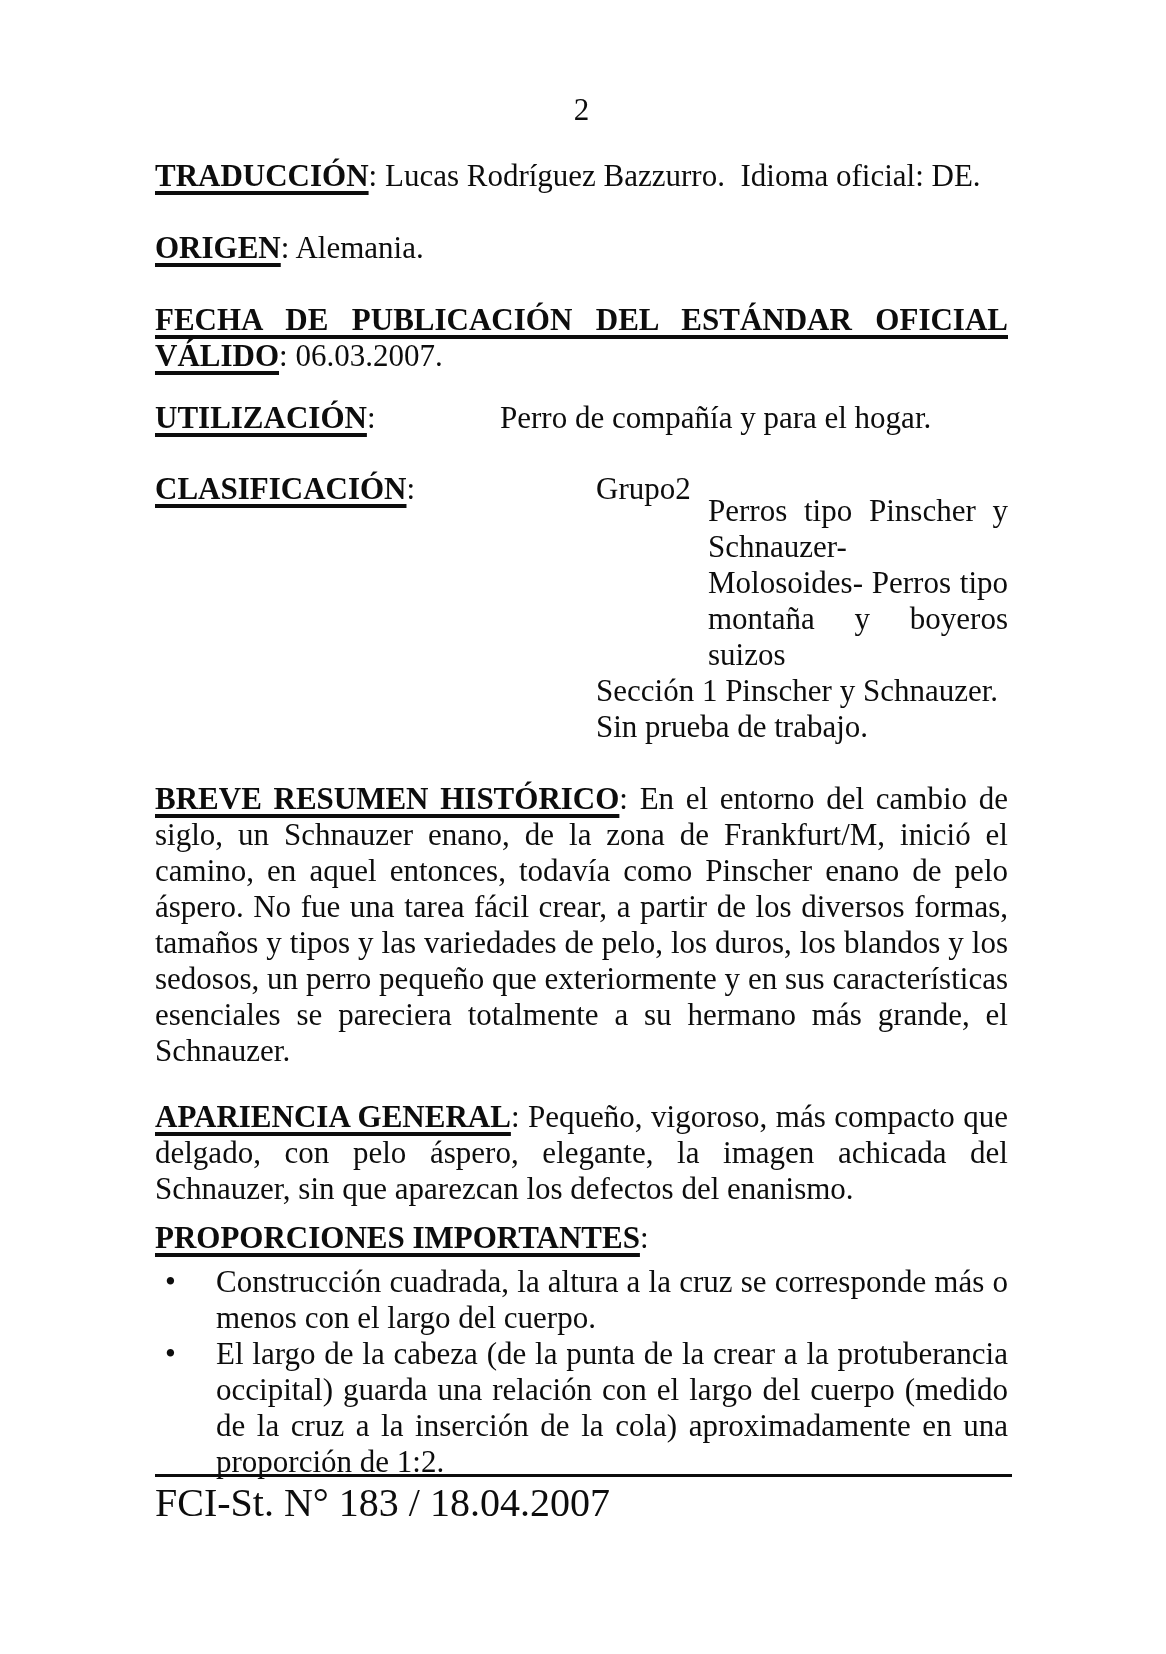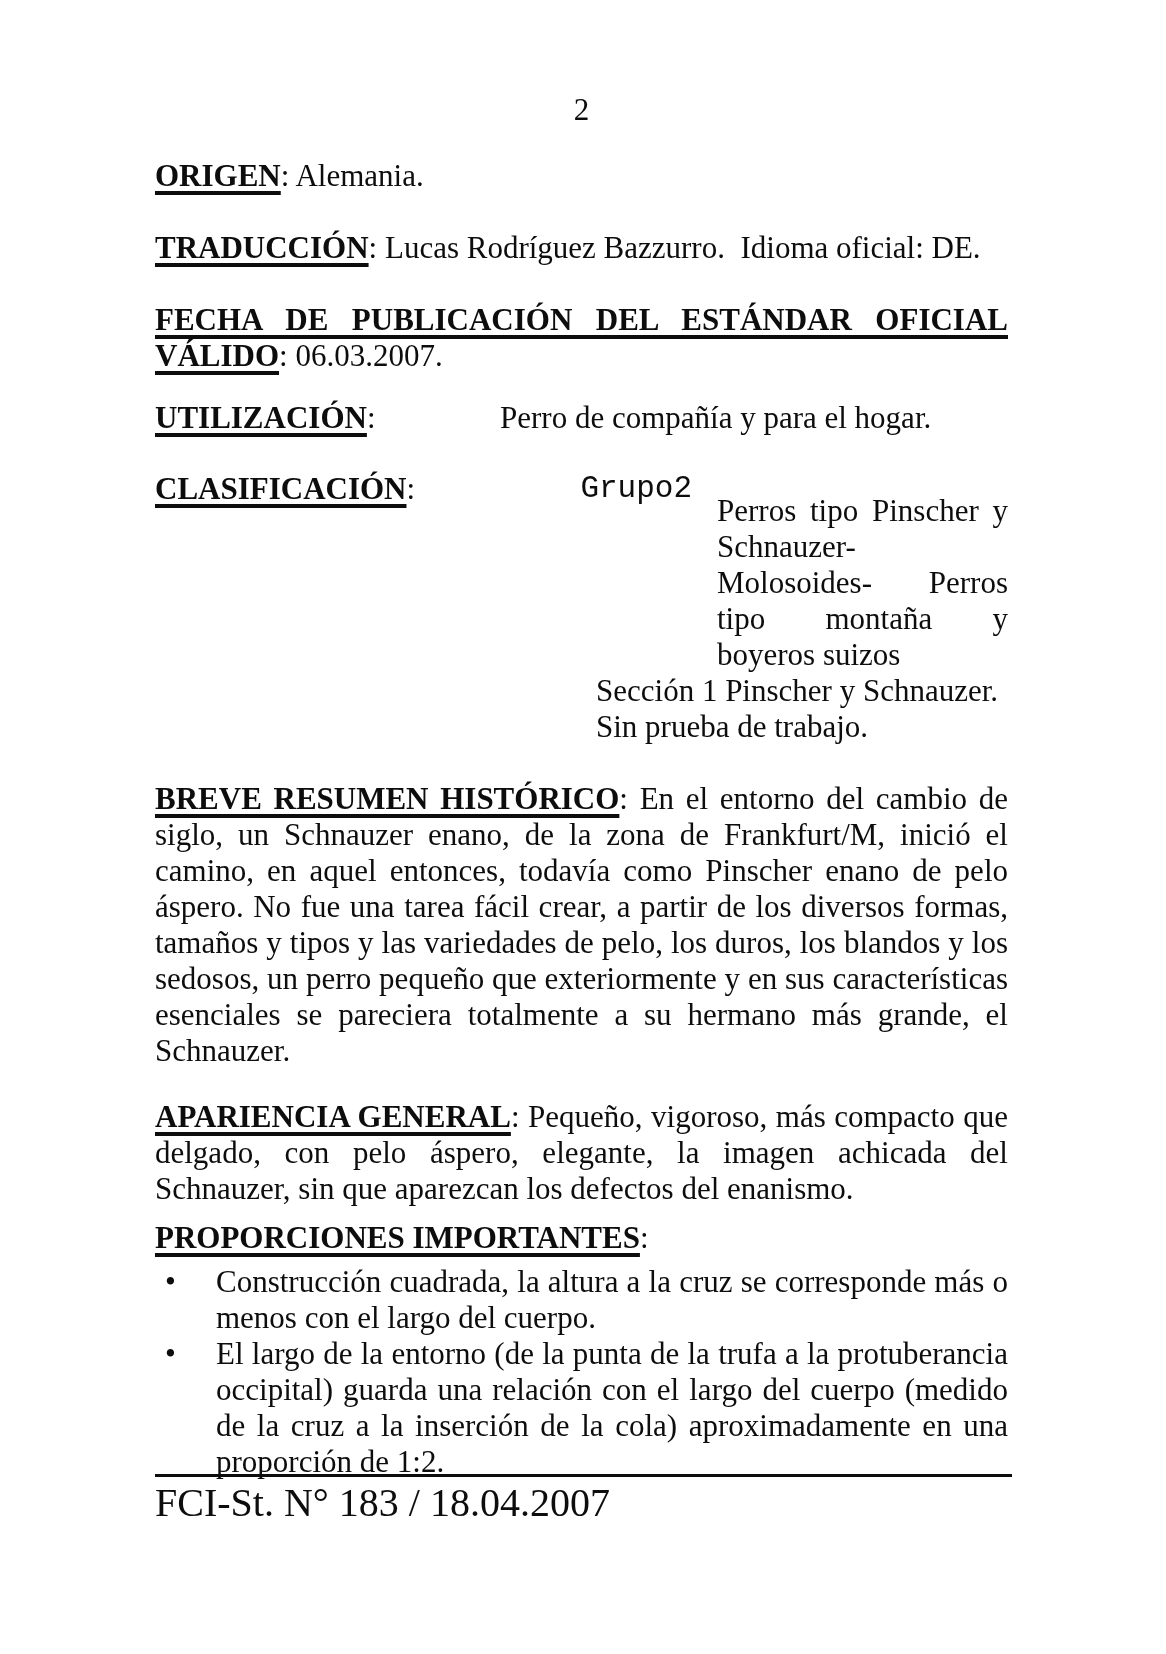--- a/index.html
+++ b/index.html
@@ -44,22 +44,22 @@
   .sec-apariencia { margin-bottom: 13px; }
   .proporciones-heading { margin-bottom: 8px; }
 
   .row { display: flex; align-items: flex-start; gap: 40px; }
   .label-col-utilizacion { width: 305px; flex: 0 0 305px; }
   .label-col-clasif { width: 401px; flex: 0 0 401px; }
   .clasif-right { flex: 1 1 auto; }
   .grupo-row { display: flex; align-items: flex-start; }
   .grupo-cell {
     width: 96px; flex: 0 0 96px;
-    margin-right: 25px;
-    display: flex; justify-content: flex-end; font-family: Liberation Mono, monospace;
+    margin-right: 16px;
+    display: flex; justify-content: flex-start;
   }
   .grupo-desc { flex: 1 1 auto; text-align: justify; margin-top: 22px; }
 
   ul.bullet-list { list-style: none; }
   ul.bullet-list li {
     position: relative;
     padding-left: 61px;
     text-align: justify;
   }
   .bullet-glyph {
@@ -84,23 +84,23 @@
   }
 </style>
 </head>
 <body>
 
 <div class="page">
   <main class="content">
 
     <div class="page-number">2</div>
 
+    <p class="nowrap sec-traduccion"><span class="h">TRADUCCIÓN</span><span>: Lucas Rodríguez Bazzurro.&nbsp; Idioma oficial: DE.</span></p>
+
     <p class="nowrap sec-origen"><span class="h">ORIGEN</span><span>: Alemania.</span></p>
-
-    <p class="nowrap sec-traduccion"><span class="h">TRADUCCIÓN</span><span>: Lucas Rodríguez Bazzurro.&nbsp; Idioma oficial: DE.</span></p>
 
     <p class="just sec-fecha"><span class="h">FECHA DE PUBLICACIÓN DEL ESTÁNDAR OFICIAL VÁLIDO</span><span>: 06.03.2007.</span></p>
 
     <div class="row sec-utilizacion">
       <div class="label-col-utilizacion"><span class="h">UTILIZACIÓN</span><span>:</span></div>
       <div>Perro de compañía y para el hogar.</div>
     </div>
 
     <div class="row sec-clasificacion">
       <div class="label-col-clasif"><span class="h">CLASIFICACIÓN</span><span>:</span></div>
@@ -118,21 +118,21 @@
     </div>
 
     <p class="just sec-resumen"><span class="h">BREVE RESUMEN HISTÓRICO</span><span>: En el entorno del cambio de siglo, un Schnauzer enano, de la zona de Frankfurt/M, inició el camino, en aquel entonces, todavía como Pinscher enano de pelo áspero. No fue una tarea fácil crear, a partir de los diversos formas, tamaños y tipos y las variedades de pelo, los duros, los blandos y los sedosos, un perro pequeño que exteriormente y en sus características esenciales se pareciera totalmente a su hermano más grande, el Schnauzer.</span></p>
 
     <p class="just sec-apariencia"><span class="h">APARIENCIA GENERAL</span><span>: Pequeño, vigoroso, más compacto que delgado, con pelo áspero, elegante, la imagen achicada del Schnauzer, sin que aparezcan los defectos del enanismo.</span></p>
 
     <p class="proporciones-heading"><span class="h">PROPORCIONES IMPORTANTES</span><span>:</span></p>
 
     <ul class="bullet-list">
       <li><span class="bullet-glyph">•</span><span>Construcción cuadrada, la altura a la cruz se corresponde más o menos con el largo del cuerpo.</span></li>
-      <li><span class="bullet-glyph">•</span><span>El largo de la entorno (de la punta de la trufa a la protuberancia occipital) guarda una relación con el largo del cuerpo (medido de la cruz a la inserción de la cola) aproximadamente en una proporción de 1:2.</span></li>
+      <li><span class="bullet-glyph">•</span><span>El largo de la cabeza (de la punta de la crear a la protuberancia occipital) guarda una relación con el largo del cuerpo (medido de la cruz a la inserción de la cola) aproximadamente en una proporción de 1:2.</span></li>
     </ul>
 
   </main>
 
   <footer class="footer">
     <div class="footer-rule"></div>
     <div class="footer-text">FCI-St. N° 183 / 18.04.2007</div>
   </footer>
 </div>
 

